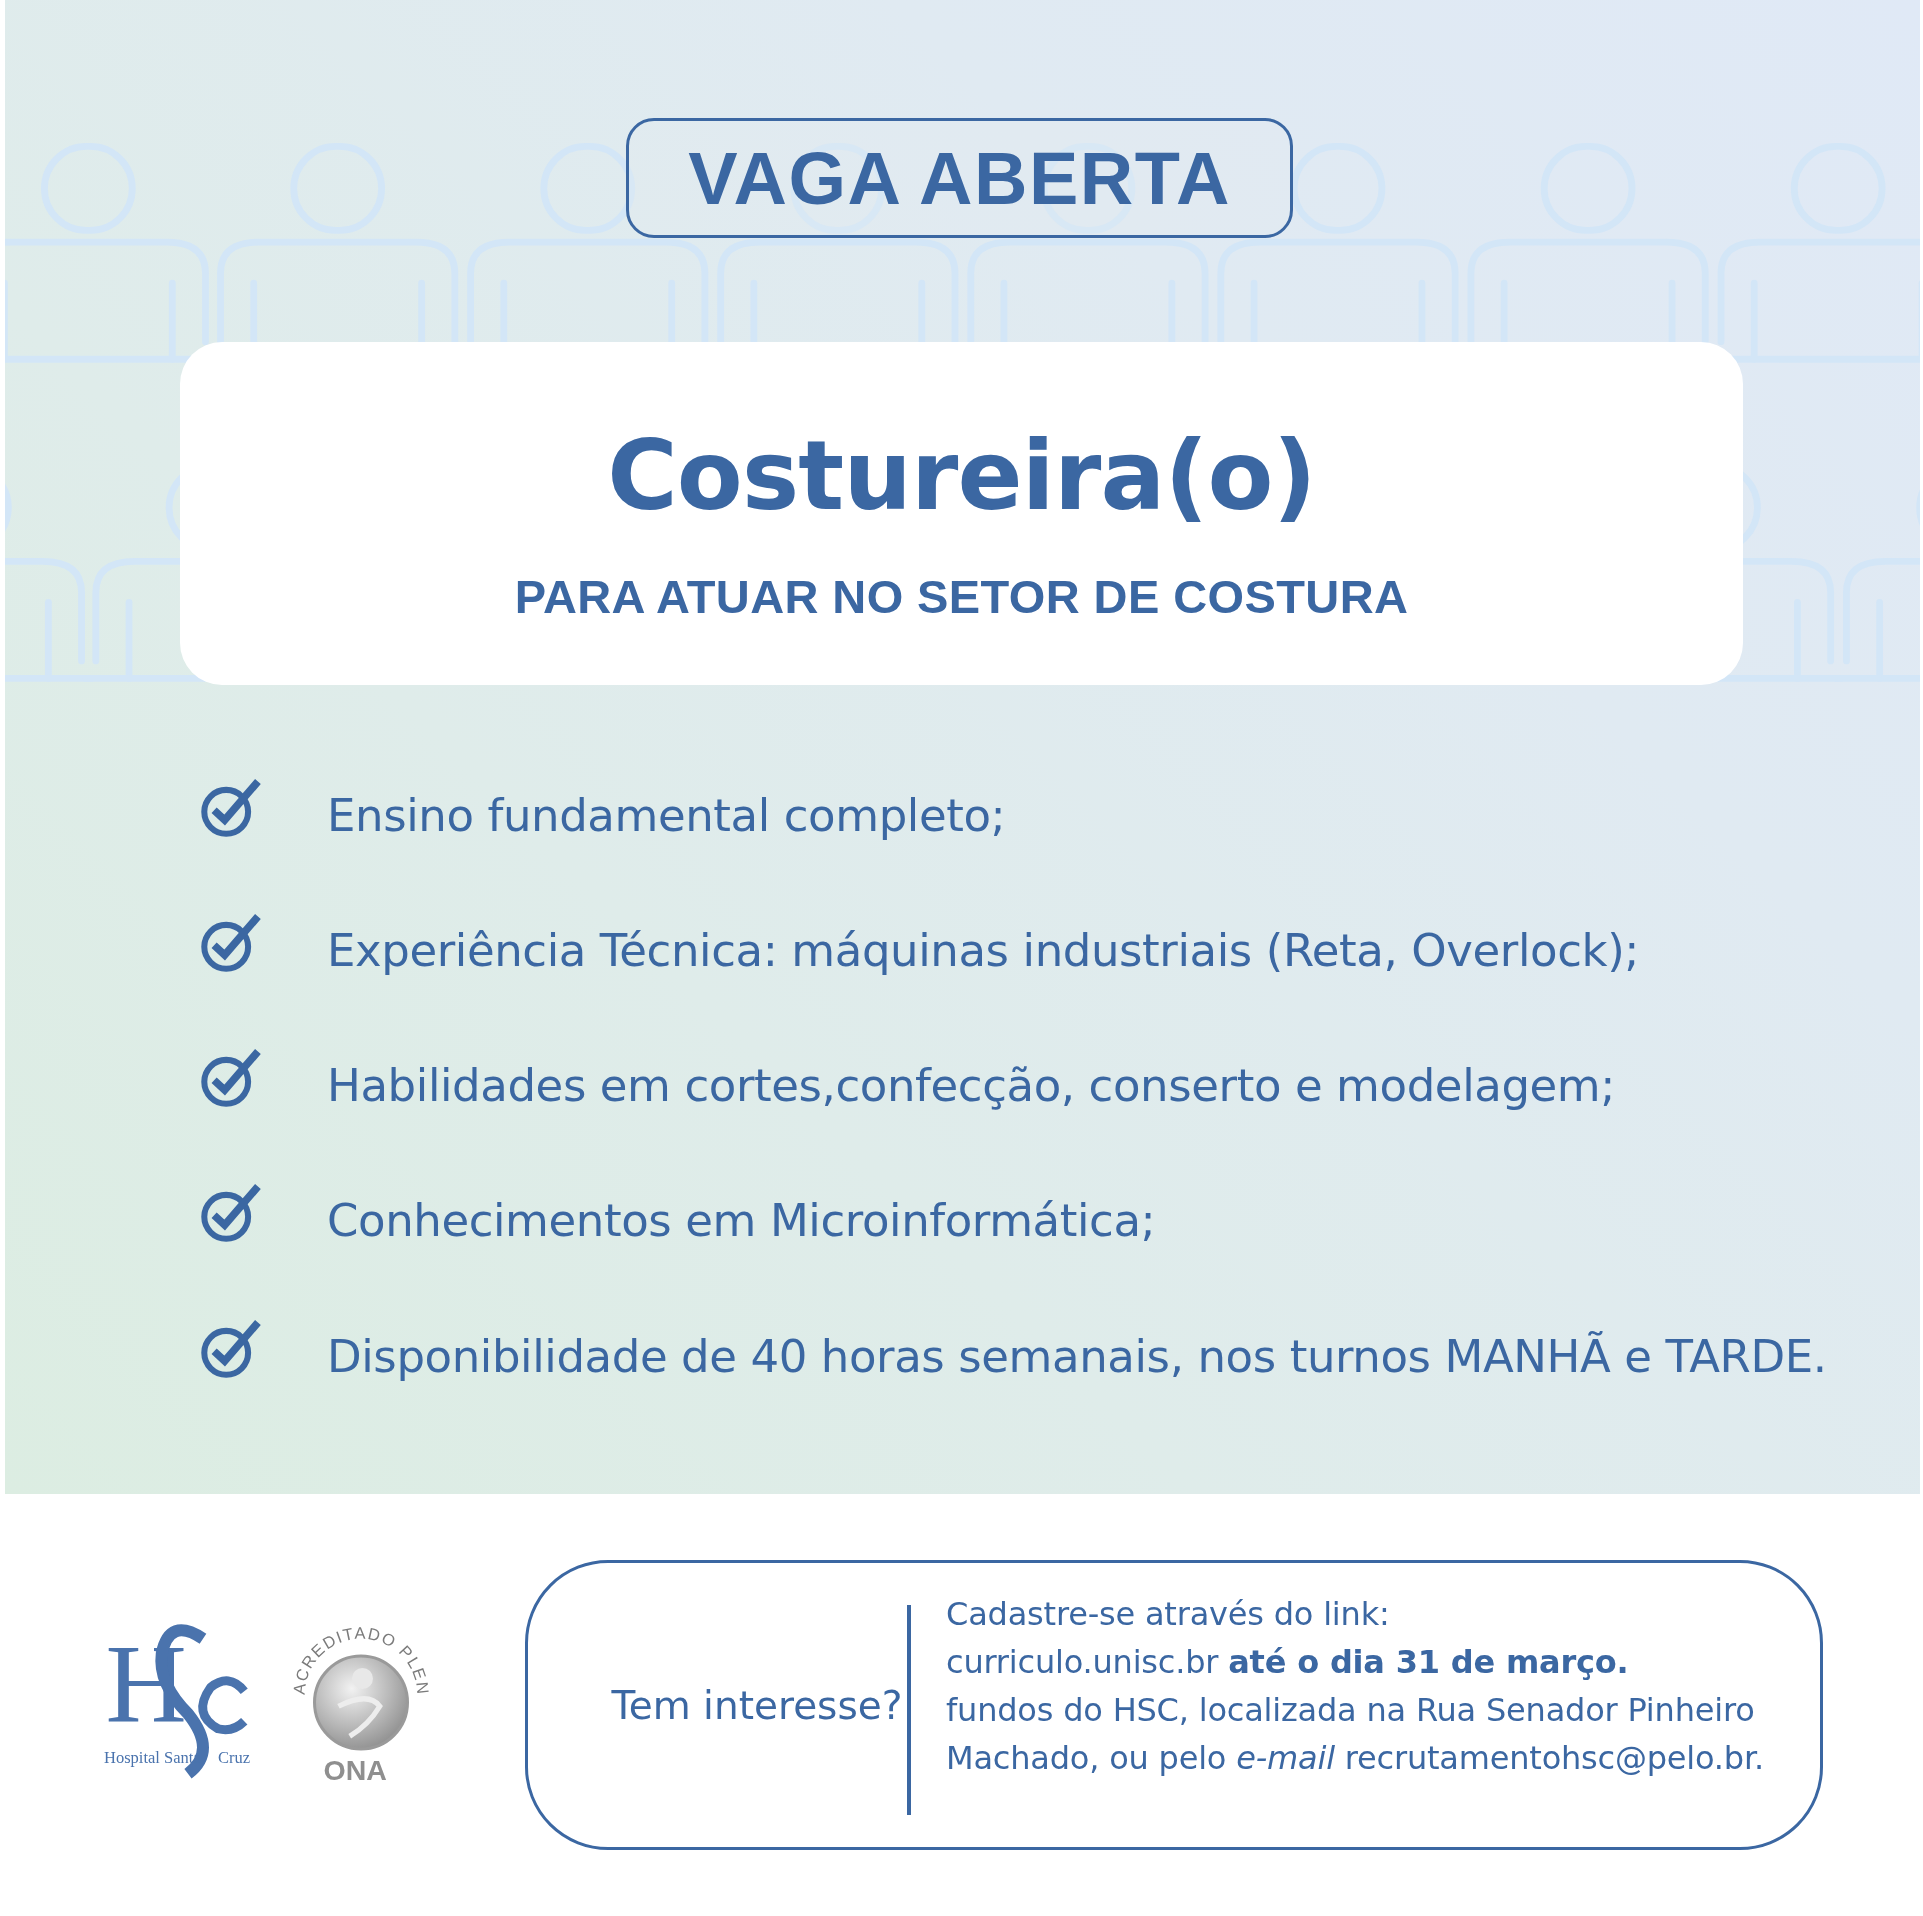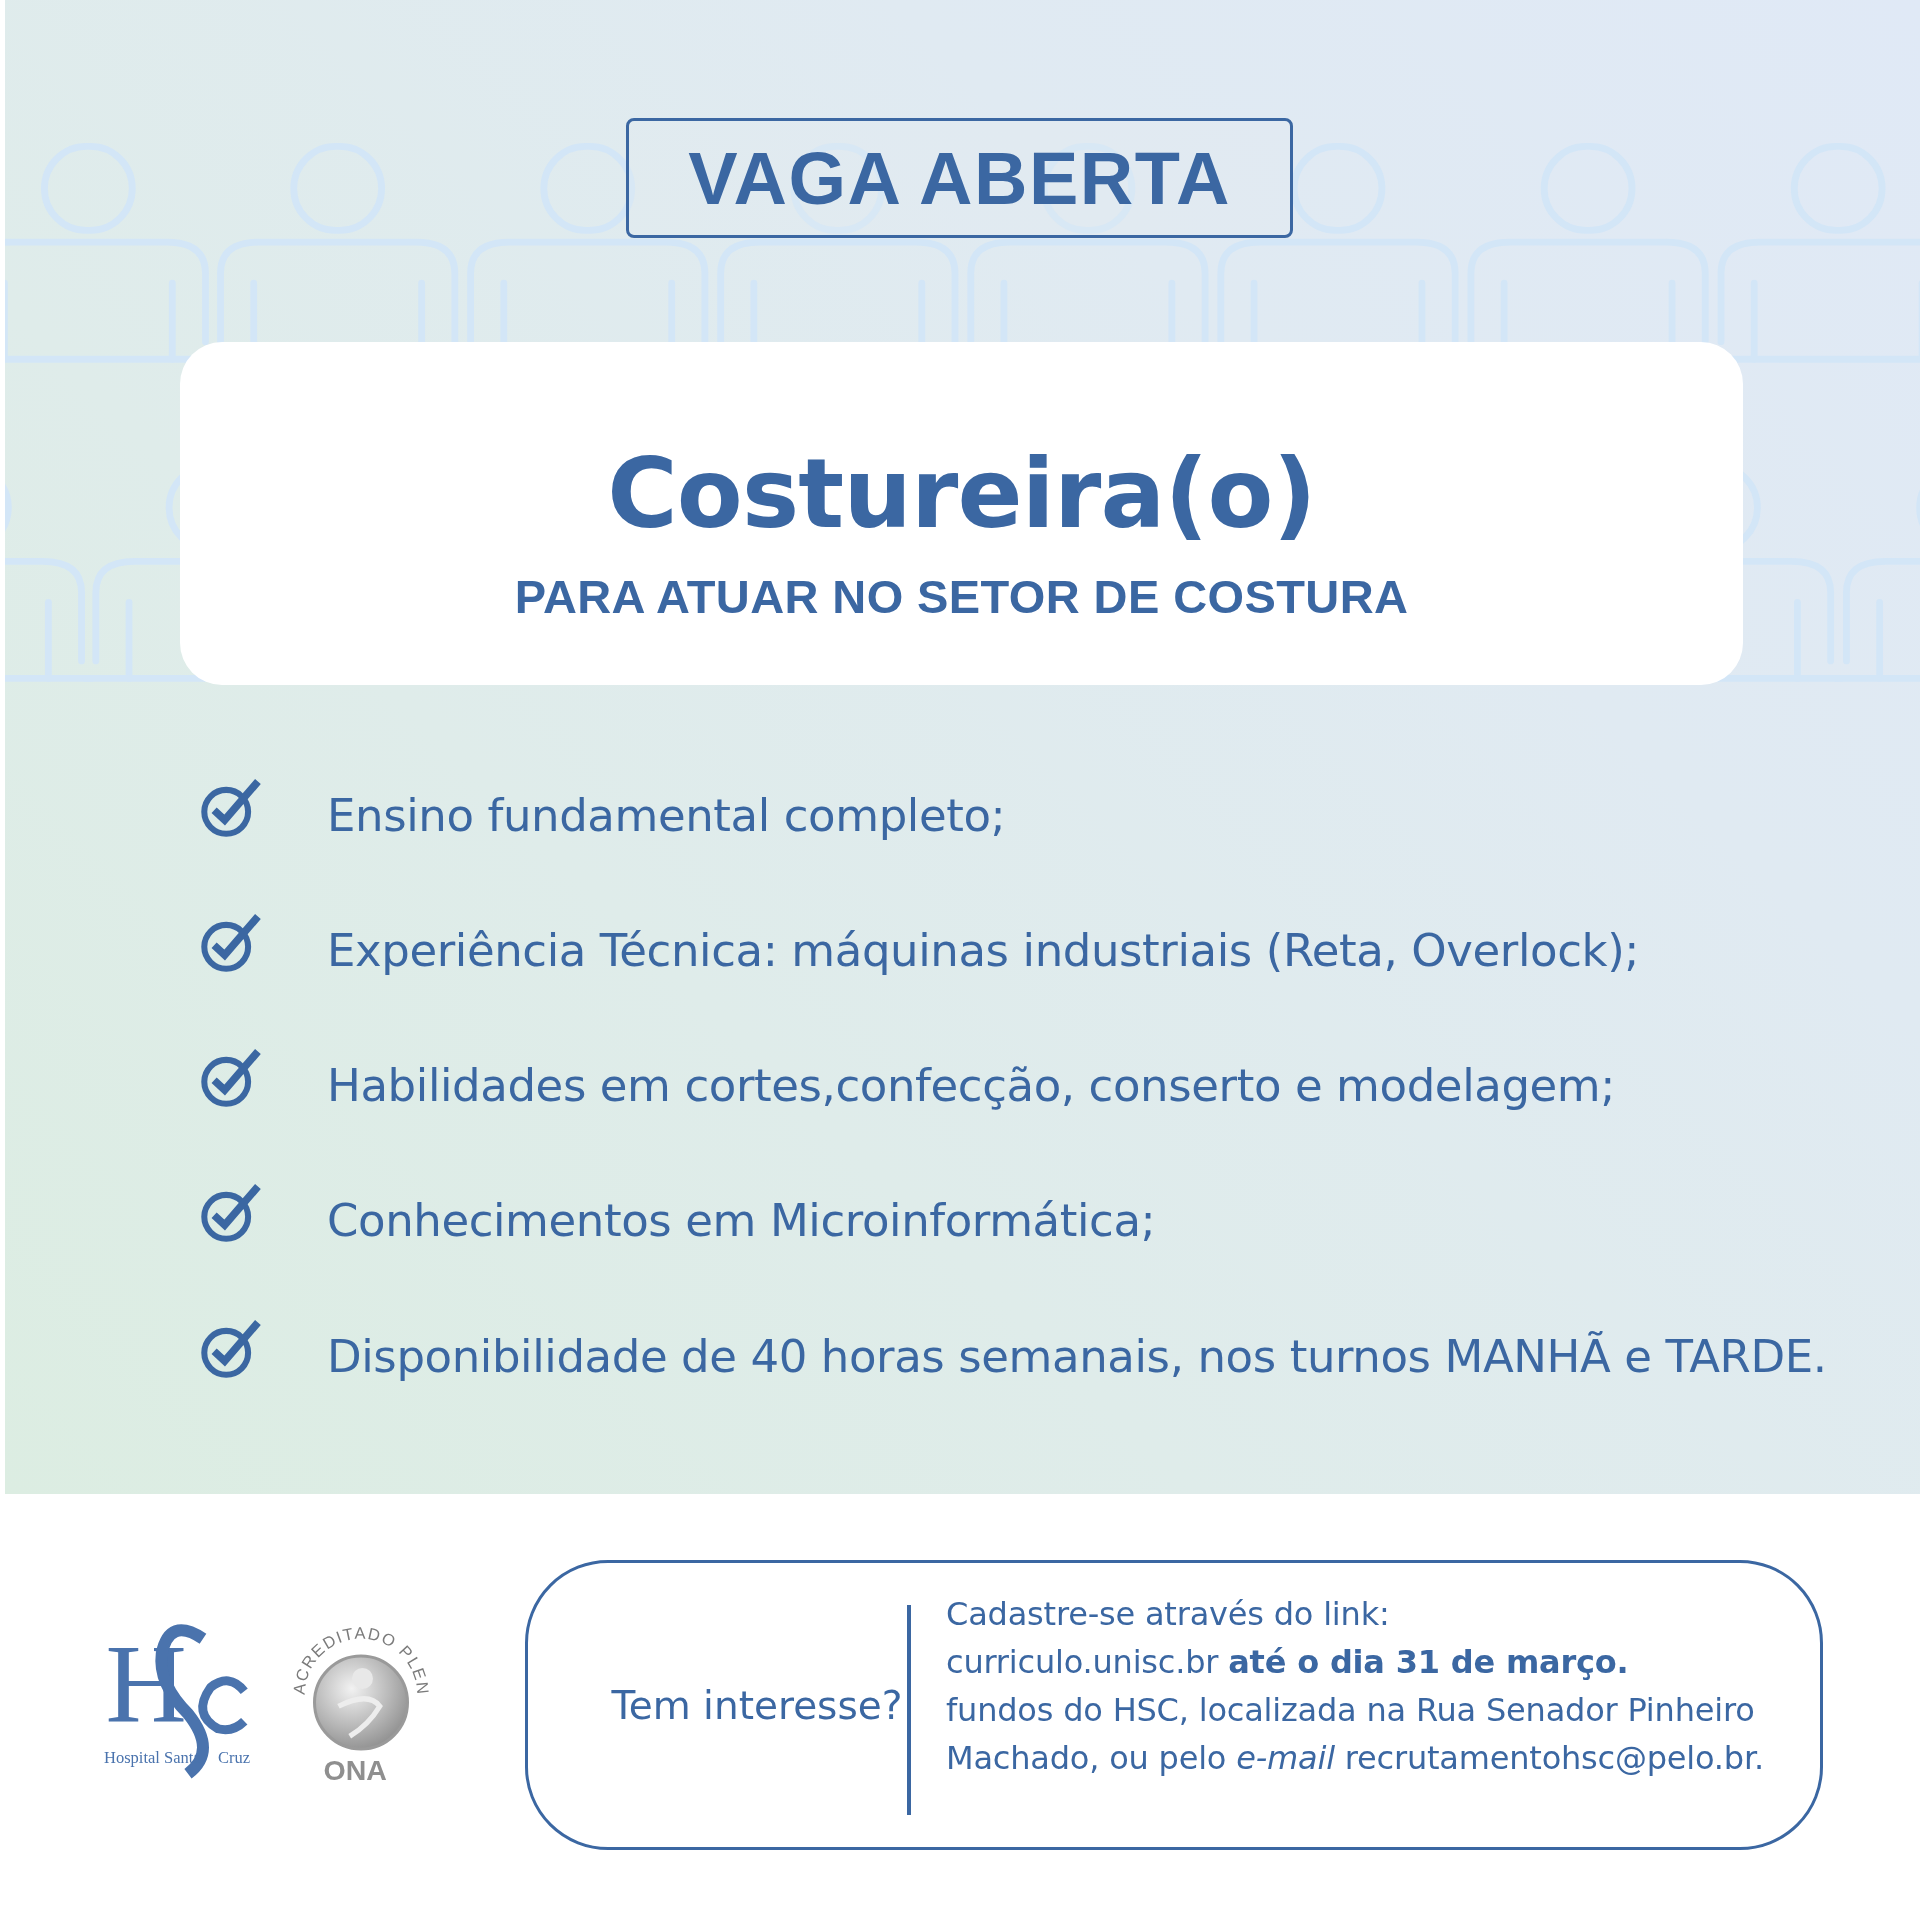--- a/index.html
+++ b/index.html
@@ -10,36 +10,36 @@
     color: #3b67a2;
   }
   .panel {
     position: absolute; left: 4.5px; top: 0; width: 1915px; height: 1494px;
     background: linear-gradient(45deg, #dcede2 0%, #dfecea 35%, #e0eaf2 70%, #e0e9f6 100%);
     overflow: hidden;
   }
   .figures { position: absolute; left: 0; top: 0; width: 1915px; height: 751px; }
   .vaga-box {
     position: absolute; left: 626px; top: 118px; width: 667px; height: 120px;
-    border: 3.8px solid #3b67a2; border-radius: 8px; box-sizing: border-box;
+    border: 3.8px solid #3b67a2; border-radius: 28px; box-sizing: border-box;
     display: flex; align-items: center; justify-content: center;
     background: rgba(225, 236, 242, 0.35);
   }
   .vaga-box span {
     font-family: "Liberation Sans", sans-serif; font-weight: 700;
     font-size: 74px; letter-spacing: 1.5px; color: #3b67a2;
   }
   .title-card {
     position: absolute; left: 180px; top: 342px; width: 1563px; height: 343px;
     background: #ffffff; border-radius: 42px;
   }
   .job-title {
     position: absolute; left: 180px; width: 1563px; top: 428px; text-align: center;
     font-family: "DejaVu Sans", sans-serif; font-weight: 700; font-size: 96px;
-    color: #3b67a2; line-height: 1; letter-spacing: -0.8px; margin-top: 18px;
+    color: #3b67a2; line-height: 1; letter-spacing: -0.8px;
   }
   .job-subtitle {
     position: absolute; left: 180px; width: 1563px; top: 573px; text-align: center;
     font-family: Liberation Sans, sans-serif; font-weight: 700; font-size: 47px;
     color: #3b67a2; line-height: 1; letter-spacing: 0.4px;
   }
   .req-list { position: absolute; left: 0; top: 0; }
   .req-item { position: absolute; left: 199px; height: 75px; display: flex; align-items: flex-end; }
   .req-item .check { width: 68px; height: 68px; flex: none; }
   .req-item .req-text {

